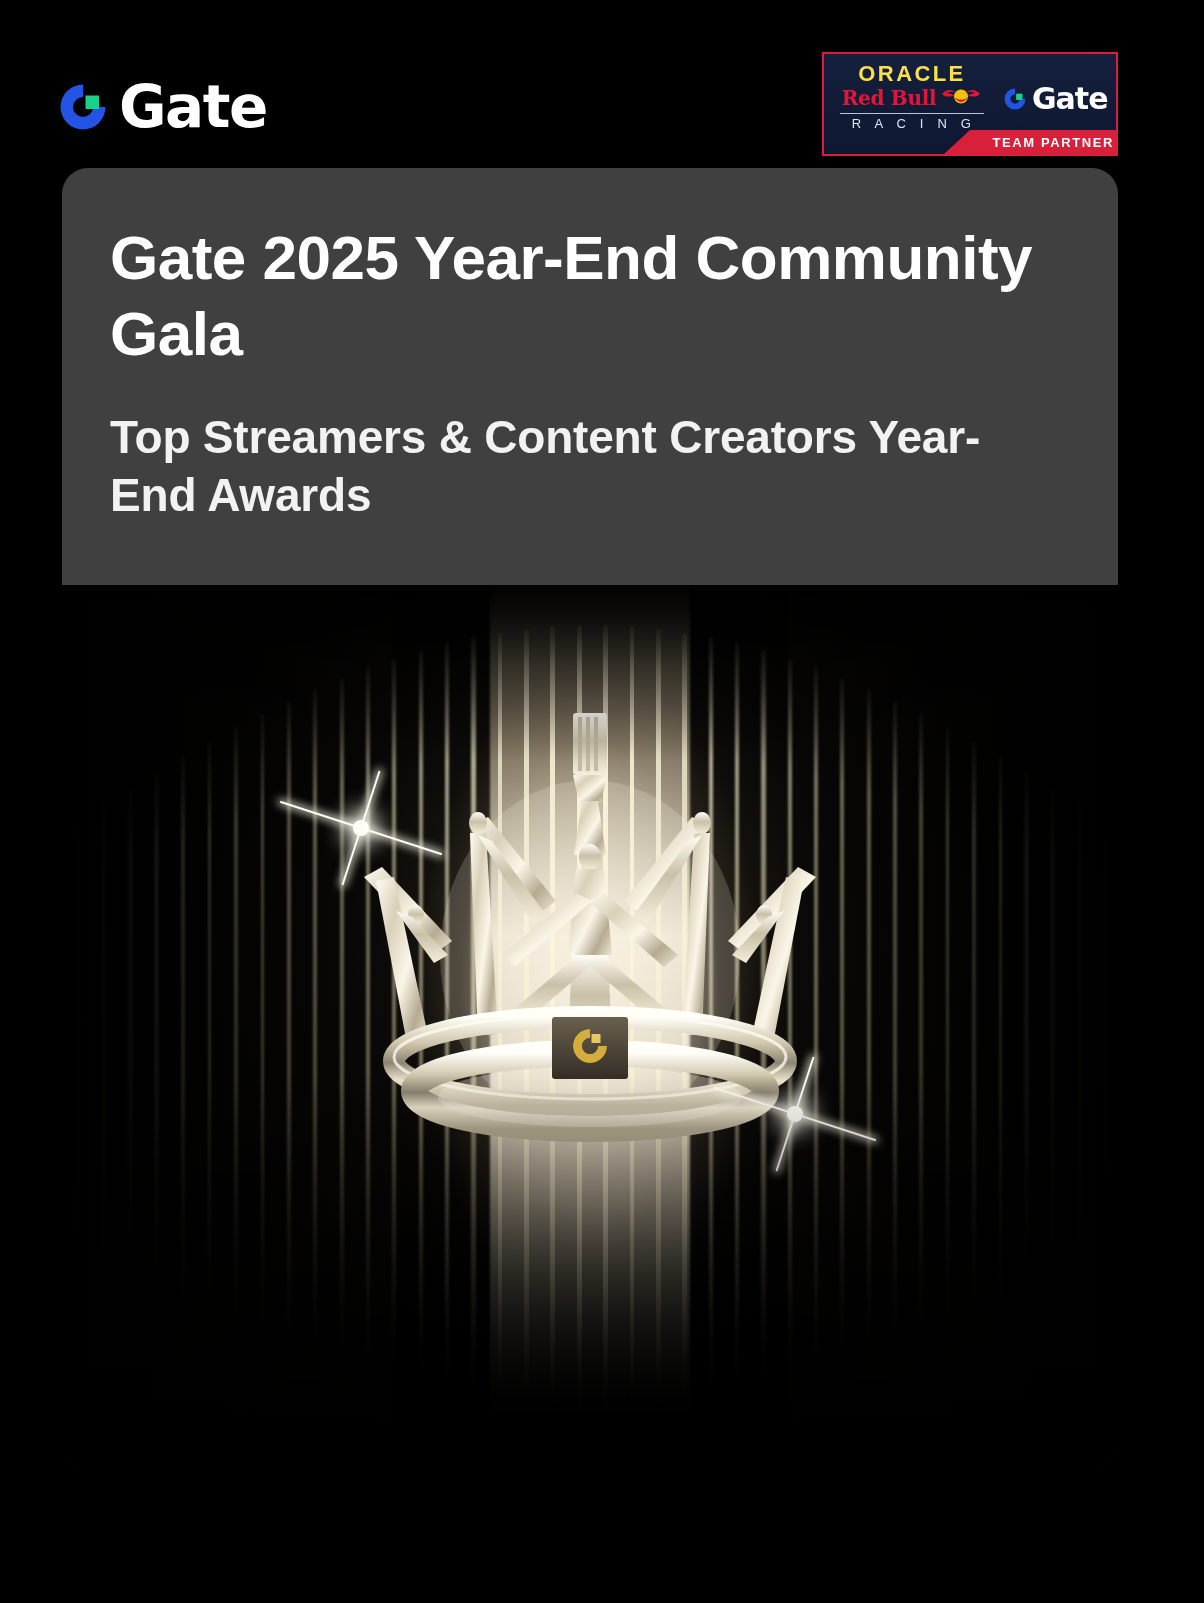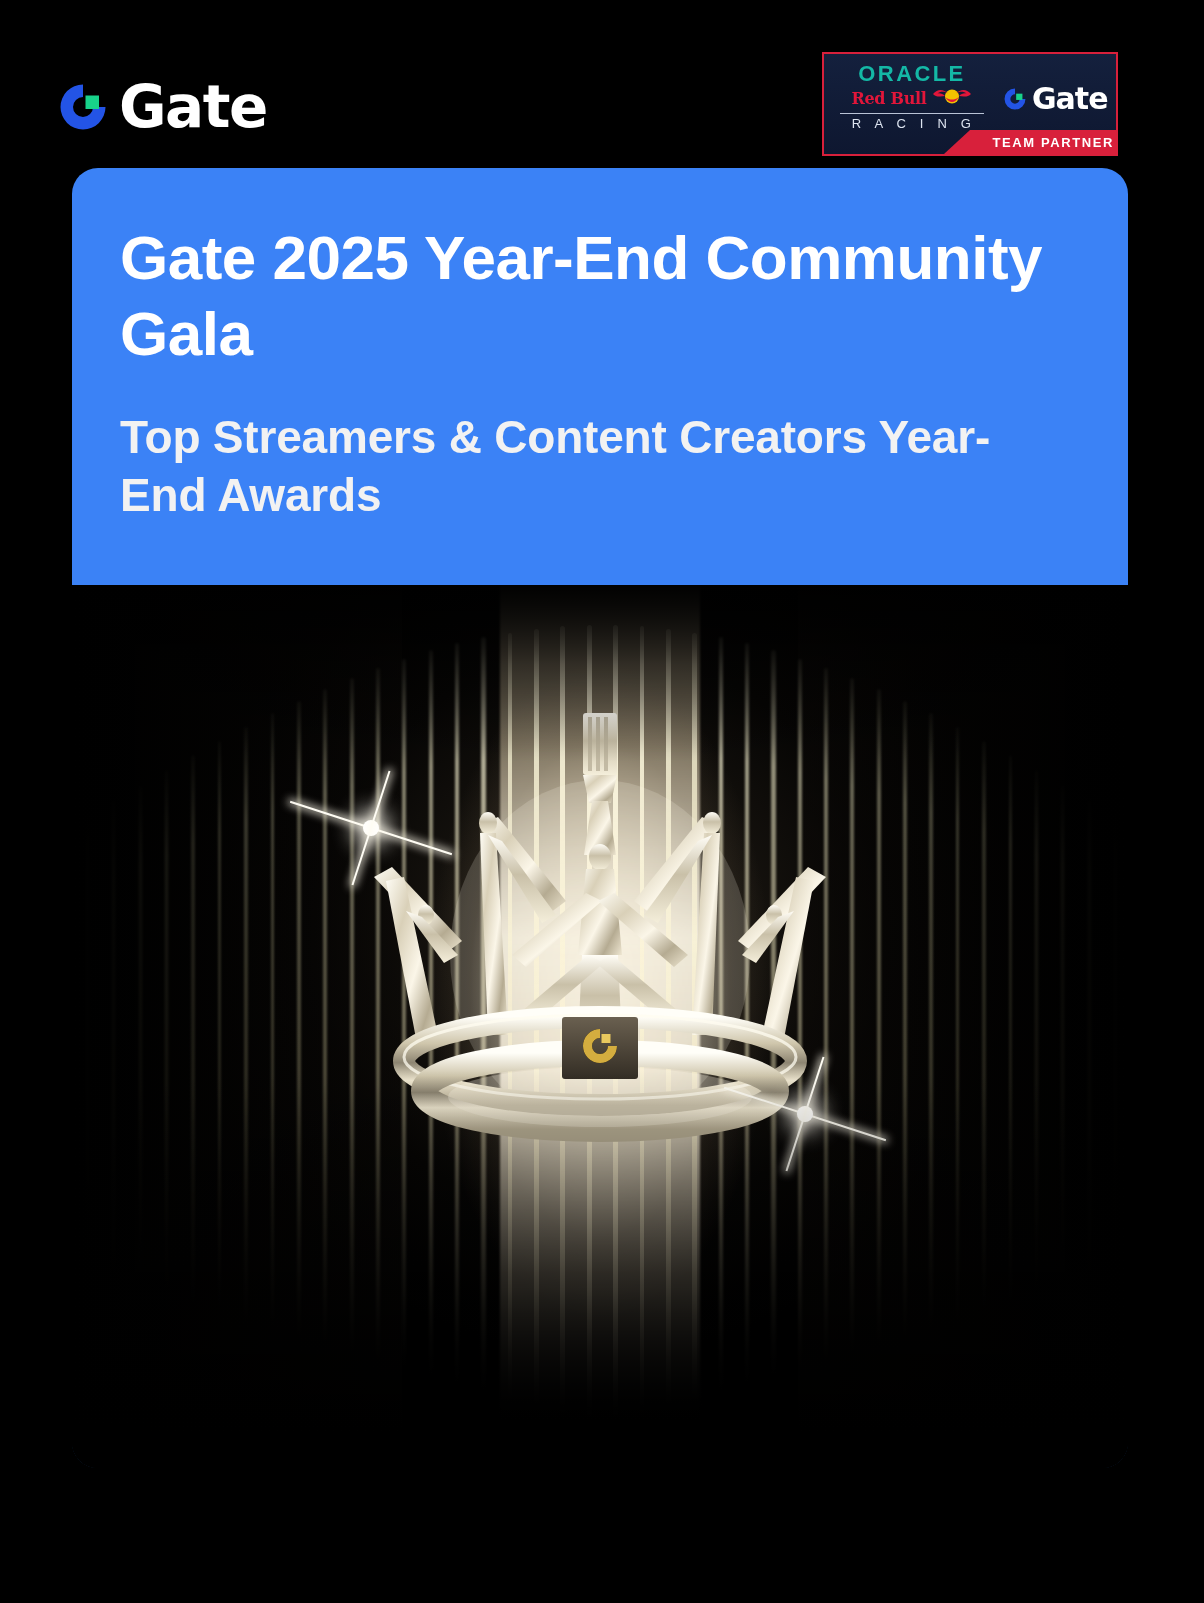--- a/index.html
+++ b/index.html
@@ -68,34 +68,34 @@
     position: absolute;
     left: 14px;
     top: 8px;
     width: 148px;
     text-align: center;
   }
   .rbr-oracle {
     font-size: 22px;
     font-weight: 700;
     letter-spacing: 2.4px;
-    color: #14b8a6;
+    color: #fde047;
     font-family: "Liberation Sans", sans-serif;
     line-height: 1.05;
   }
   .rbr-redbull-row {
     display: flex;
     align-items: center;
     justify-content: center;
     gap: 4px;
     margin-top: 1px;
     height: 24px;
   }
   .rbr-redbull {
-    font-size: 16px;
+    font-size: 20px;
     font-weight: 700;
     color: #e2163a;
     letter-spacing: -0.3px;
     font-family: "DejaVu Serif", serif;
     white-space: nowrap;
   }
   .rbr-bulls { flex: none; }
   .rbr-rule {
     height: 1px;
     background: #b9c3d6;
@@ -145,25 +145,25 @@
     font-size: 13px;
     font-weight: 700;
     letter-spacing: 1.6px;
     color: #ffffff;
     white-space: nowrap;
   }
 
   
   .card {
     position: absolute;
-    left: 72px;
+    left: 62px;
     top: 168px;
     width: 1056px;
     height: 1300px;
-    background: #3b82f6;
+    background: #404040;
     border-radius: 26px;
     overflow: hidden;
   }
   .card-head {
     padding: 52px 48px 0 48px;
   }
   .card-title {
     font-size: 62px;
     font-weight: 700;
     color: #ffffff;

